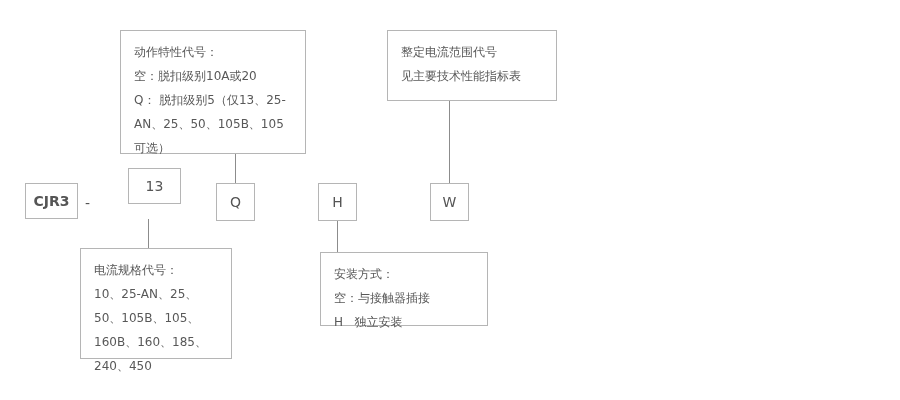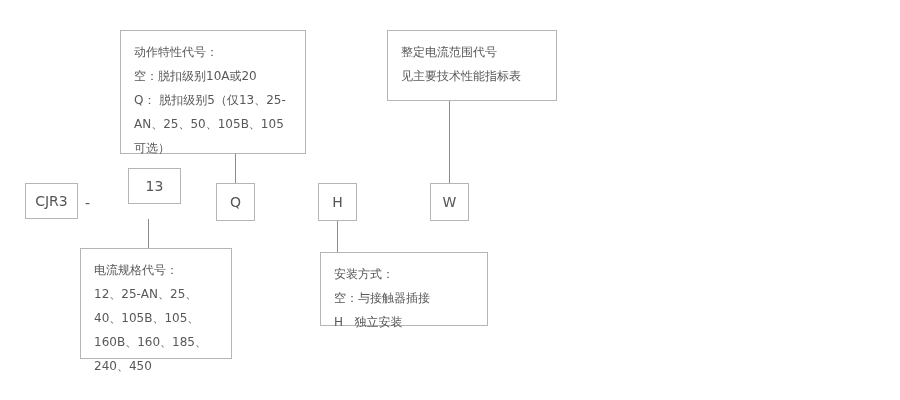--- a/index.html
+++ b/index.html
@@ -57,21 +57,21 @@
     color: #555555;
     line-height: 1;
   }
 
   
   #note-action      { left: 120px; top: 30px;  width: 186px; height: 124px; }
   #note-current-rng { left: 378px; top: 30px;  width: 170px; height: 71px; margin-left: 9px;  }
   #note-spec        { left: 80px;  top: 248px; width: 152px; height: 111px; }
   #note-mount       { left: 320px; top: 252px; width: 168px; height: 74px;  }
 
-  #token-cjr3 { left: 25px;  top: 183px; width: 53px; height: 36px; }
+  #token-cjr3 { left: 25px;  top: 183px; width: 53px; height: 36px; font-weight: bold; }
   #token-13   { left: 128px; top: 168px; width: 53px; height: 36px; }
   #token-q    { left: 216px; top: 183px; width: 39px; height: 38px; }
   #token-h    { left: 318px; top: 183px; width: 39px; height: 38px; }
   #token-w    { left: 430px; top: 183px; width: 39px; height: 38px; }
 
   #dash-sep { left: 85px; top: 196px; }
 
   
   #line-q-up    { left: 235px; top: 154px; height: 29px; }
   #line-w-up    { left: 449px; top: 101px; height: 82px; }
@@ -104,19 +104,19 @@
 
   <div class="box token" id="token-h">H</div>
 
   <div class="box token" id="token-w">W</div>
 
   <div class="vline" id="line-13-down"></div>
 
   <div class="vline" id="line-h-down"></div>
 
   <div class="box note" id="note-spec">电流规格代号：
-12、25-AN、25、40、105B、105、160B、160、185、240、450</div>
+10、25-AN、25、50、105B、105、160B、160、185、240、450</div>
 
   <div class="box note" id="note-mount">安装方式：
 空：与接触器插接
 H   独立安装</div>
 
 </div>
 
 </body></html>

